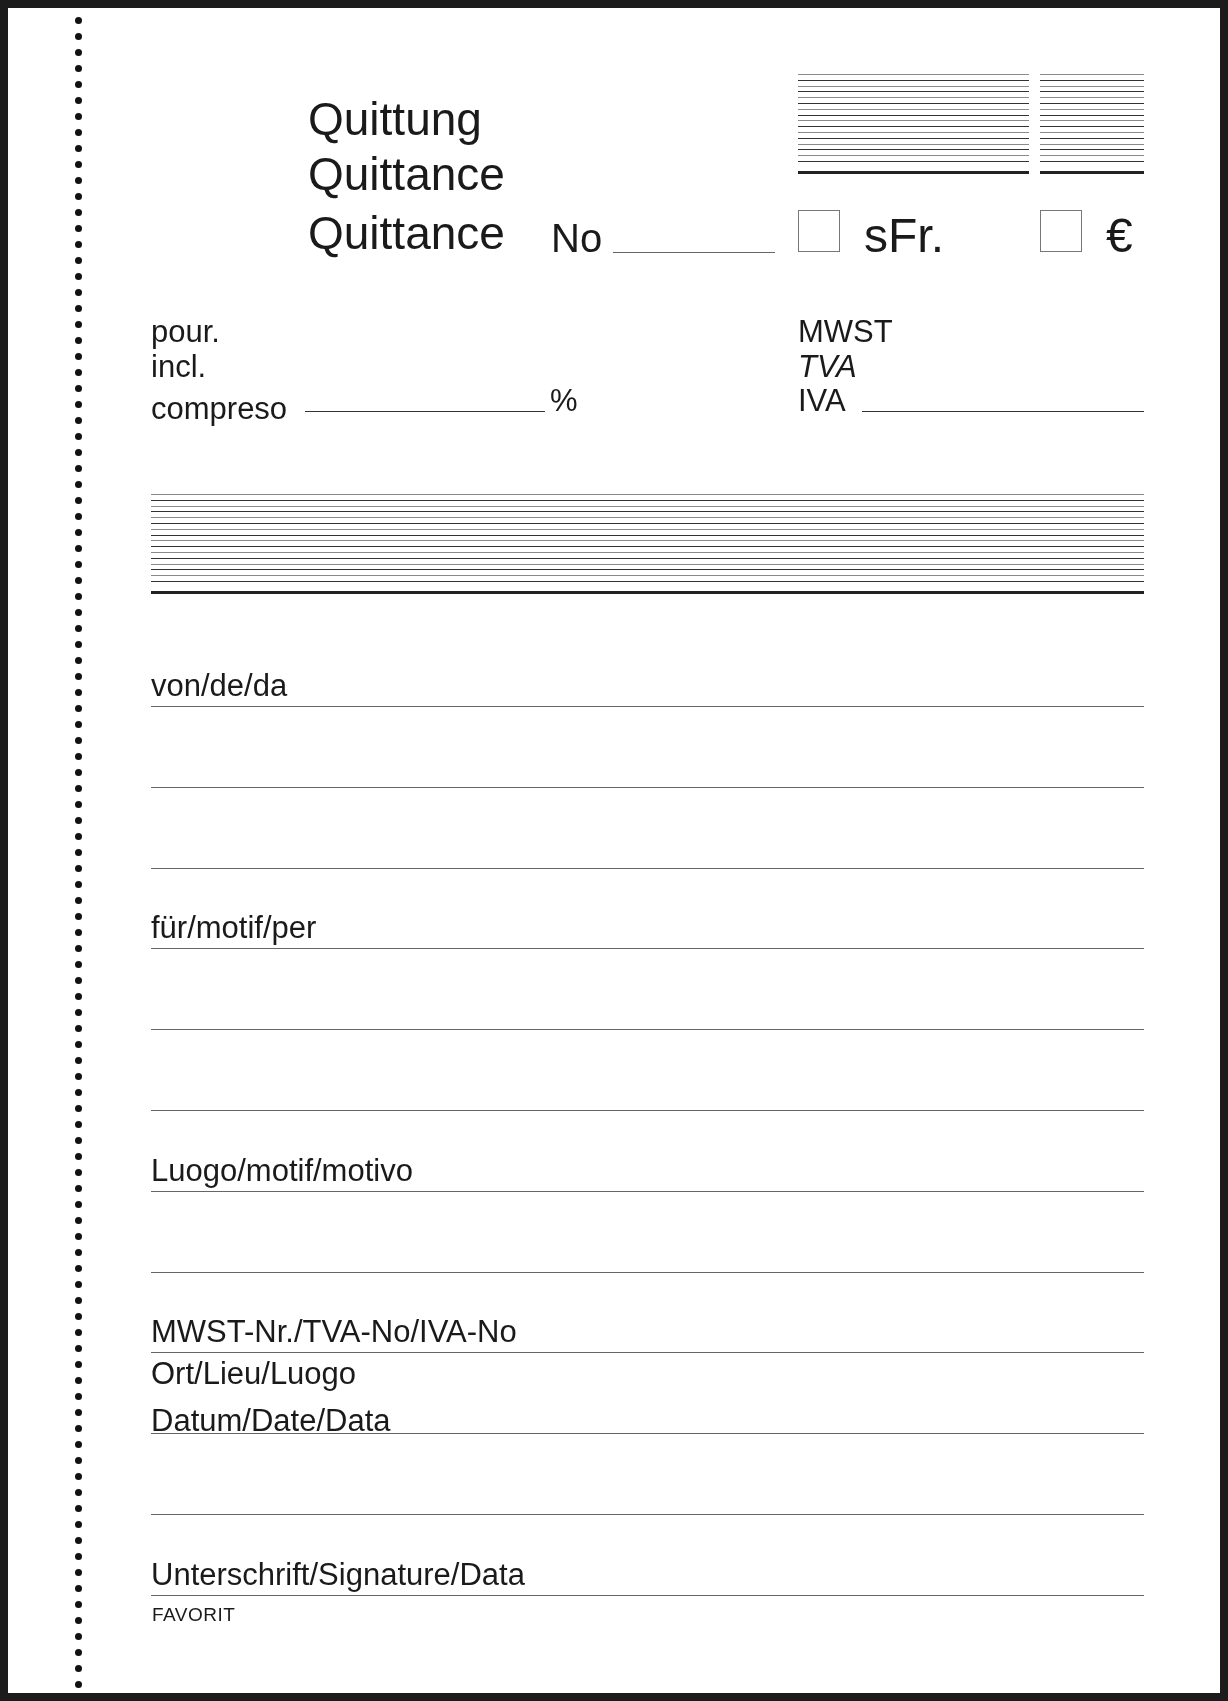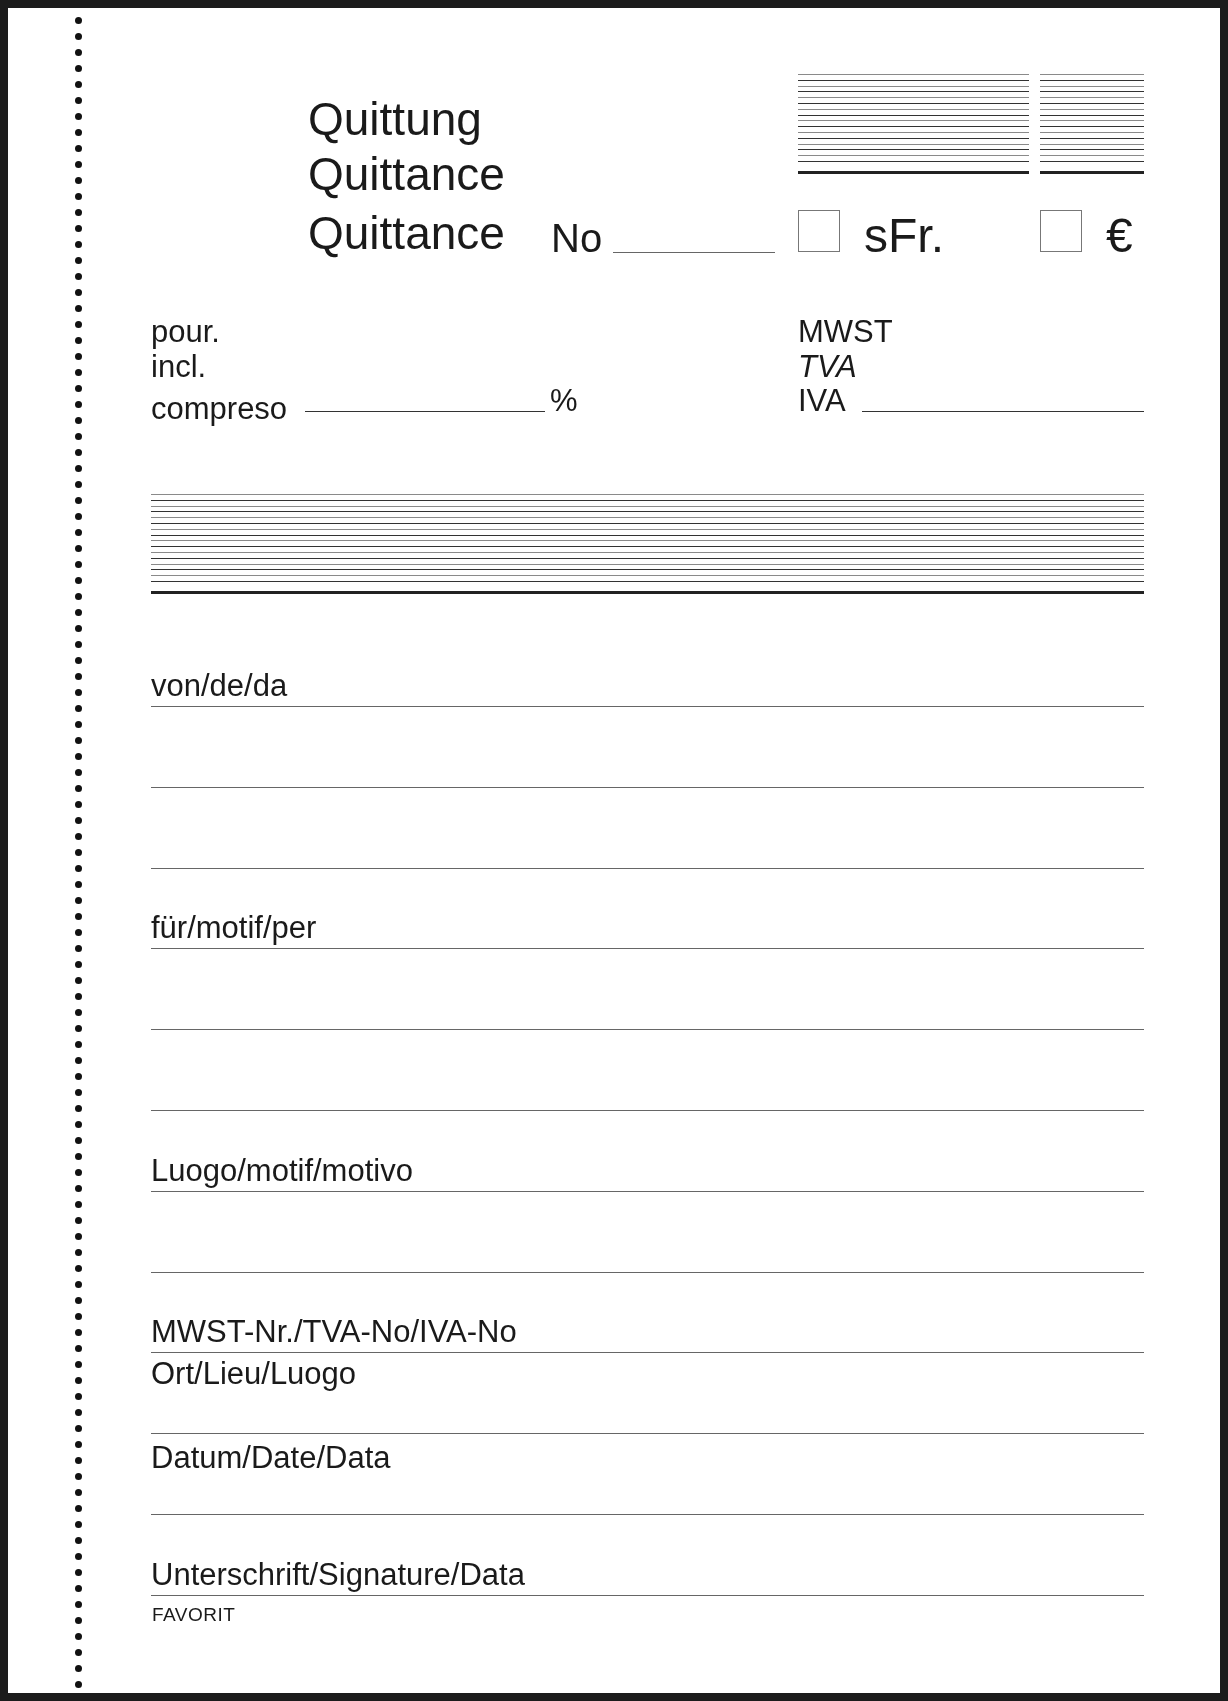--- a/index.html
+++ b/index.html
@@ -292,19 +292,19 @@
     <div class="field-line" style="top: 948px;"></div>
     <div class="field-line" style="top: 1029px;"></div>
     <div class="field-line" style="top: 1110px;"></div>
     <div class="field-label" style="top: 1154.8px;">Luogo/motif/motivo</div>
     <div class="field-line" style="top: 1191px;"></div>
     <div class="field-line" style="top: 1272px;"></div>
     <div class="field-label" style="top: 1316.4px;">MWST-Nr./TVA-No/IVA-No</div>
     <div class="field-line" style="top: 1352px;"></div>
     <div class="field-label" style="top: 1358px;">Ort/Lieu/Luogo</div>
     <div class="field-line" style="top: 1433px;"></div>
-    <div class="field-label" style="top: 1442px;">Datum/Date/Data</div>
+    <div class="field-label" style="top: 1405px;">Datum/Date/Data</div>
     <div class="field-line" style="top: 1514px;"></div>
     <div class="field-label" style="top: 1558.8px;">Unterschrift/Signature/Data</div>
     <div class="field-line" style="top: 1595px;"></div>
   </div>
 
 <div class="brand">FAVORIT</div>
 
 </body></html>

